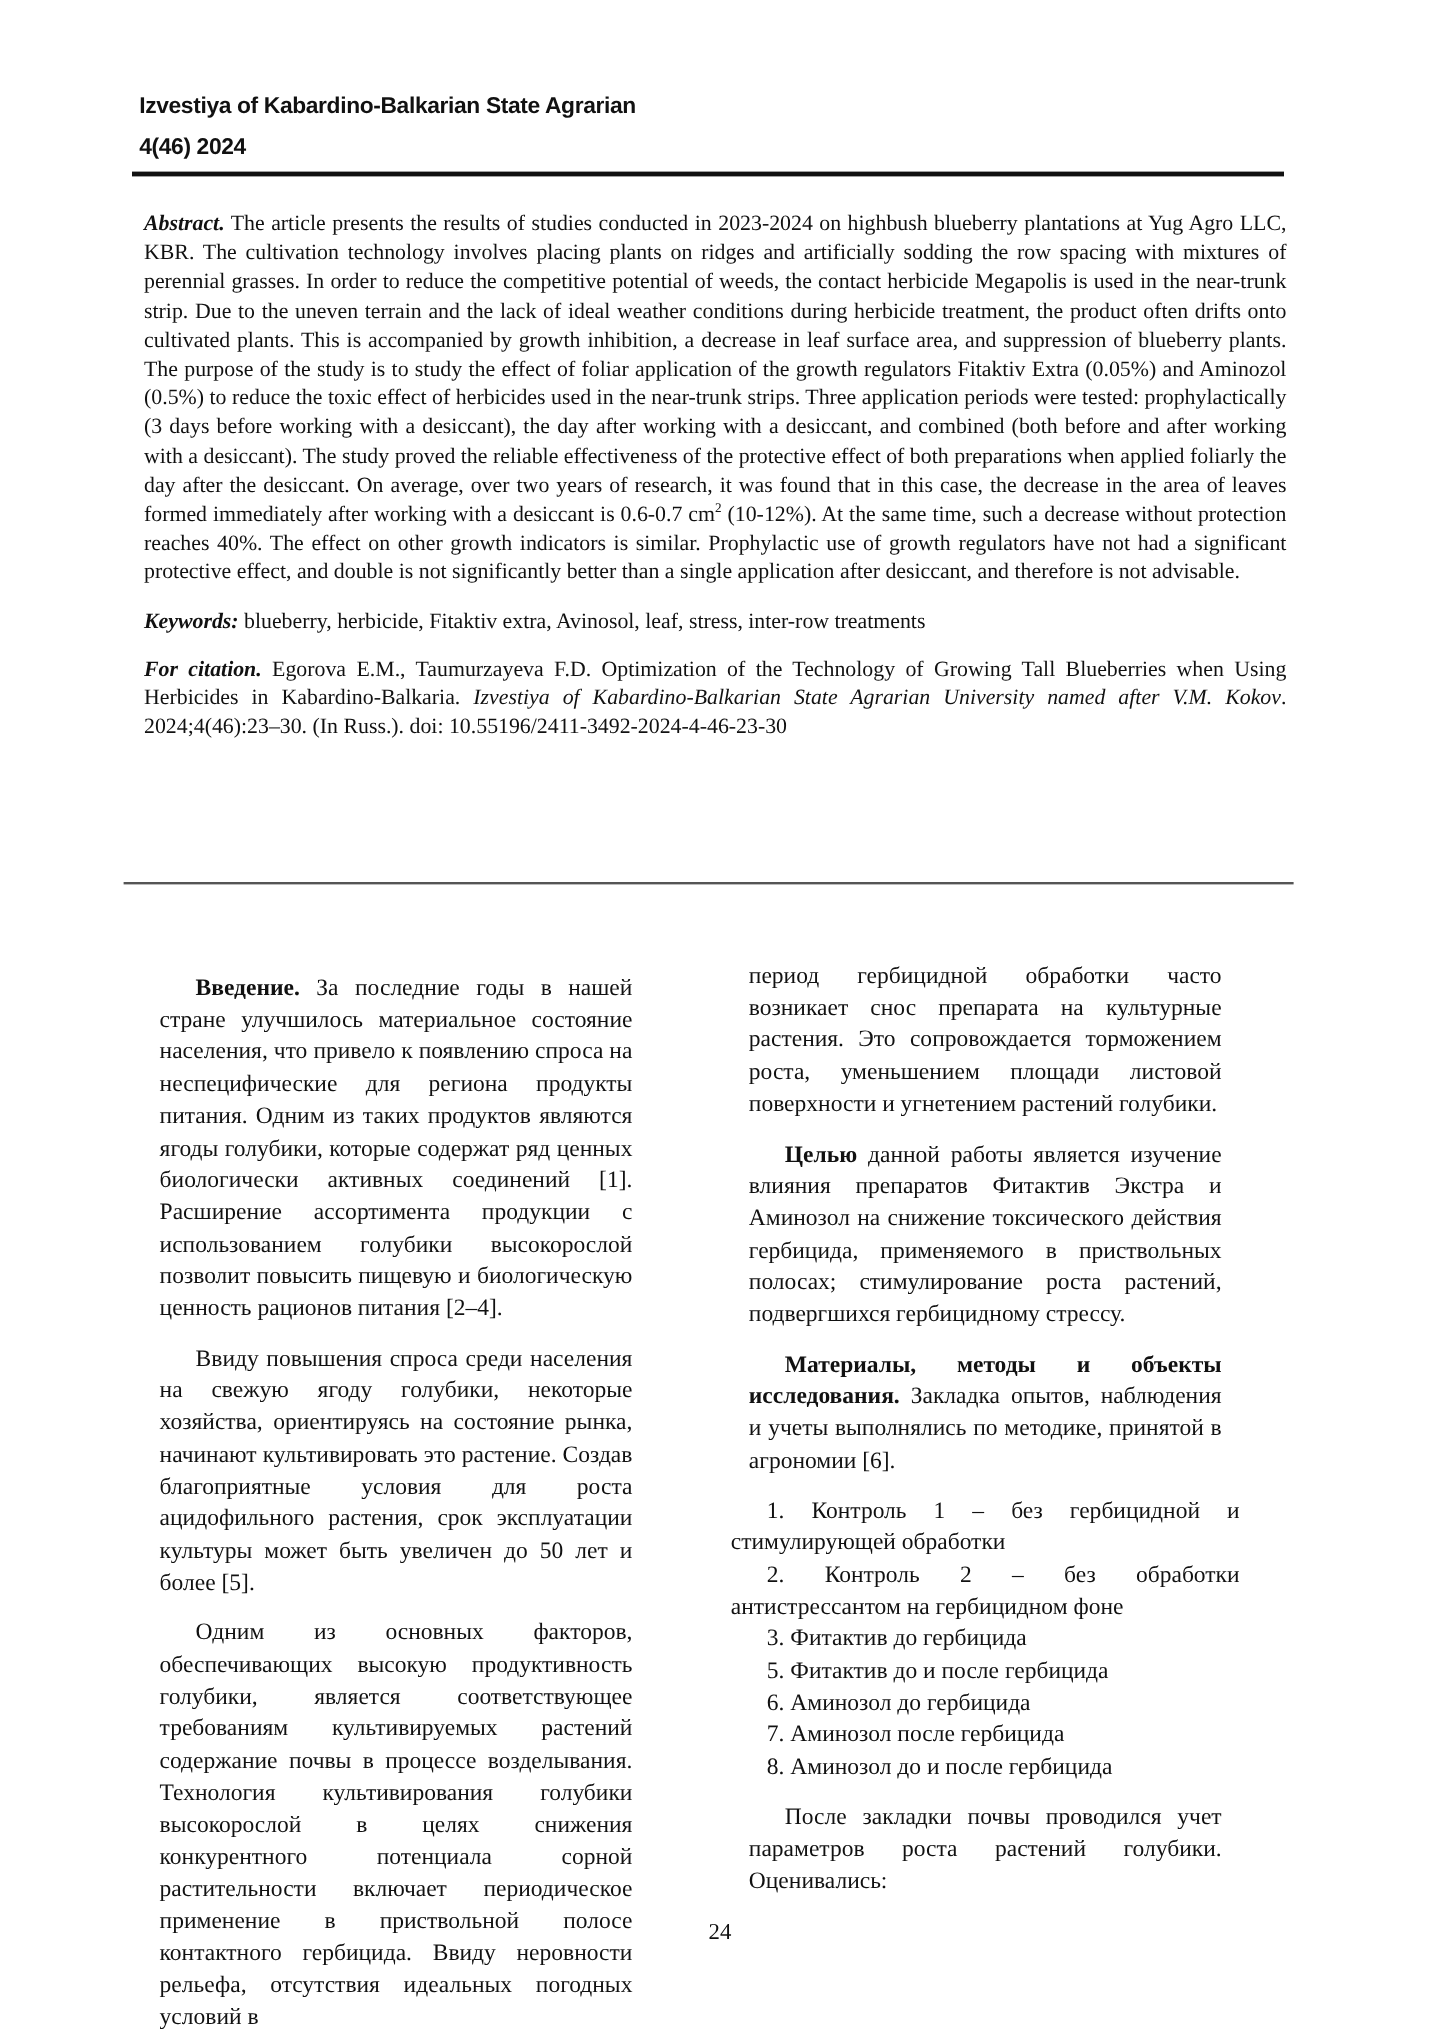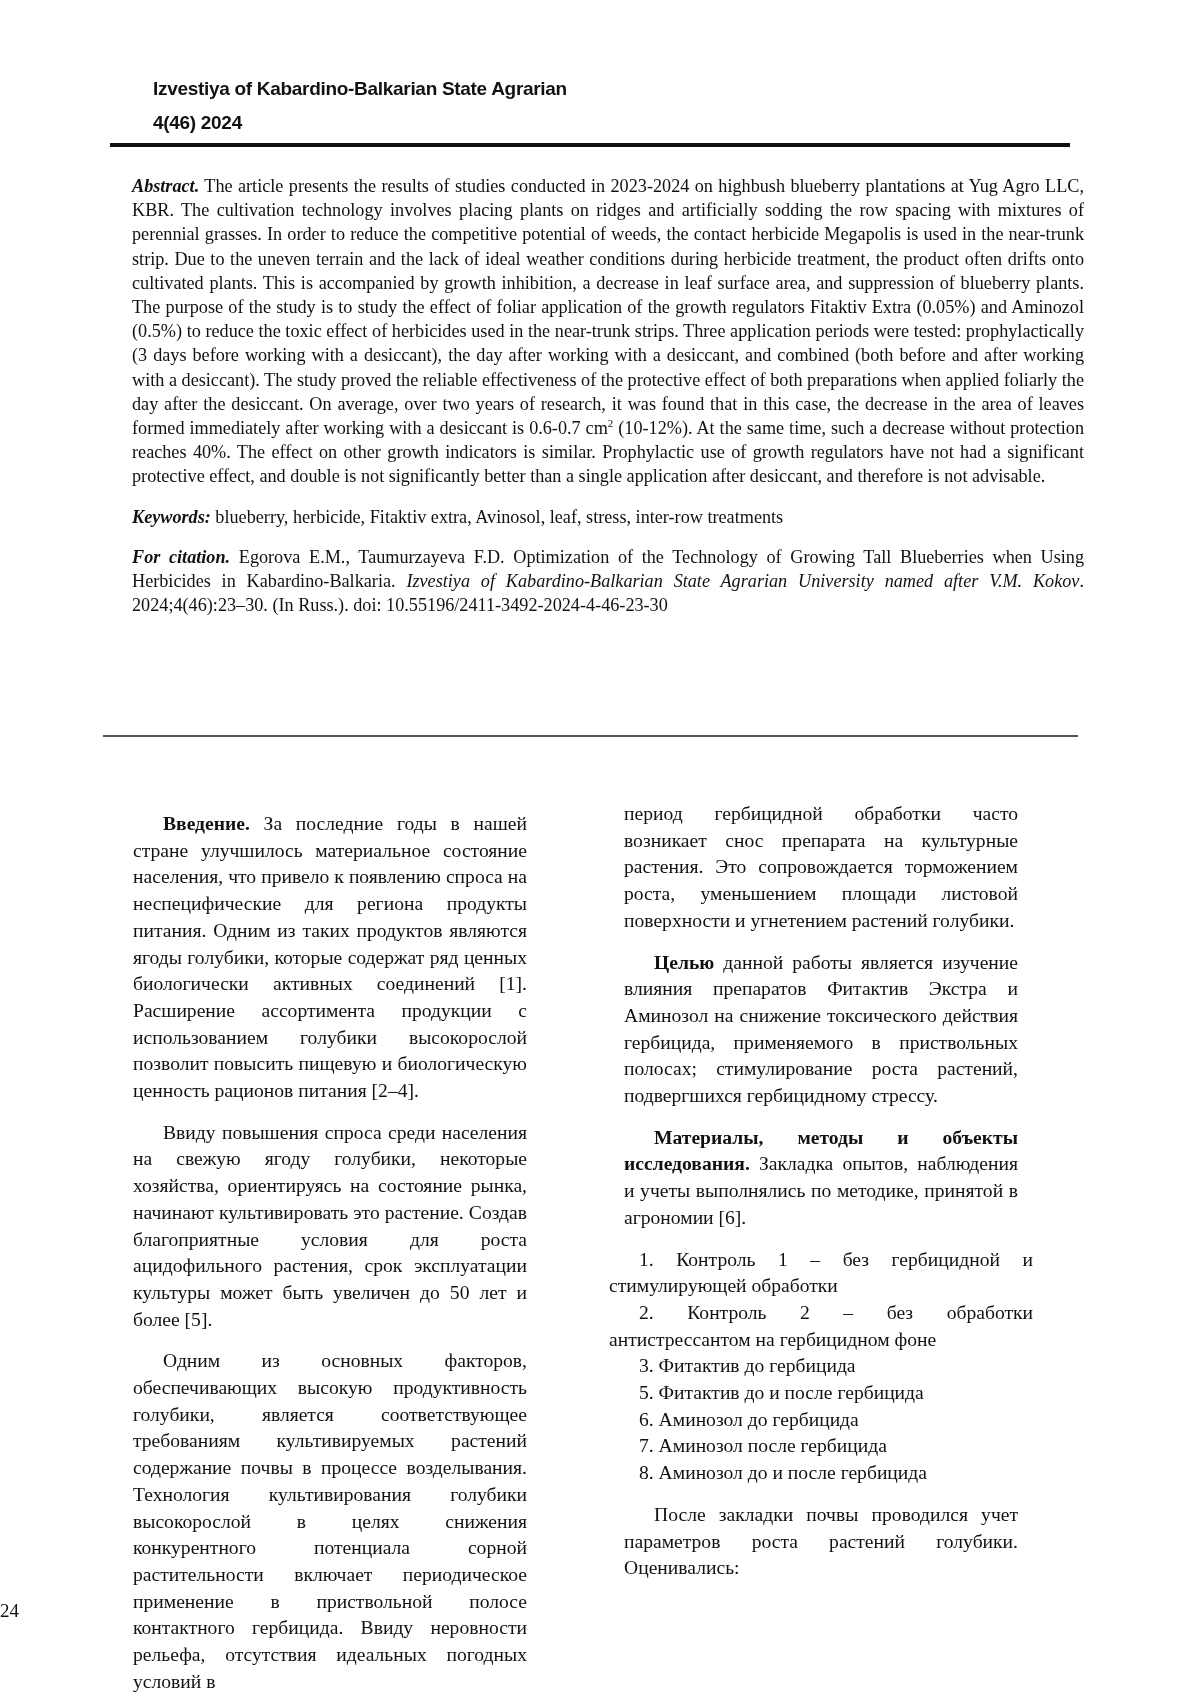--- a/index.html
+++ b/index.html
@@ -1,38 +1,38 @@
 <!DOCTYPE html>
 <html><head>
   <meta charset="utf-8">
   <style>
     html, body { margin: 0; padding: 0; background: #ffffff; }
     body { width: 1200px; height: 1697px; position: relative; overflow: hidden; color: #111; }
     .page { position: absolute; left: 0; top: 0; width: 1200px; height: 1697px; }
     .header { position: absolute; left: 116px; top: 72px; width: 952px; font-family: "Liberation Sans", sans-serif; font-weight: bold; font-size: 19px; line-height: 34px; letter-spacing: -0.3px; }
-    .header .row { display: flex; justify-content: space-between; margin-left: 37px; }
+    .header .row { display: flex; justify-content: space-between; }
     .header-rule { position: absolute; left: 110px; top: 143px; width: 960px; height: 4px; background: #111; }
-    .abstract-block { position: absolute; left: 132px; top: 174px; width: 952px; font-family: "Liberation Serif", serif; font-size: 18.2px; line-height: 24.2px; text-align: justify; }
+    .abstract-block { position: absolute; left: 120px; top: 174px; width: 952px; font-family: "Liberation Serif", serif; font-size: 18.2px; line-height: 24.2px; text-align: justify; }
     .abstract-block p { margin: 0; }
     .abstract-block .kw { margin-top: 16px; }
     .abstract-block .cite { margin-top: 16px; }
     .lbl { font-weight: bold; font-style: italic; }
     .it { font-style: italic; }
     sup { font-size: 11px; line-height: 0; }
     .section-rule { position: absolute; left: 103px; top: 735px; width: 975px; height: 2px; background: #555; }
     .col { position: absolute; top: 796px; width: 424px; font-family: "Liberation Serif", serif; font-size: 19.6px; line-height: 26.7px; text-align: justify; }
     .col p { margin: 15px; text-indent: 30px; }
     .col-left { left: 118px; }
     .col-right { left: 609px; top: 786px; }
     .col .no-indent { text-indent: 0; }
     .col ol { margin: 0; padding: 0; list-style: none; }
     .col ol li { text-indent: 30px; }
     .b { font-weight: bold; }
     .gap { margin-top: 4px !important; }
-    .page-number { position: absolute; left: 0; width: 1200px; top: 1600px; font-family: "Liberation Serif", serif; font-size: 19px; }
+    .page-number { position: absolute; left: 0; width: 1200px; top: 1600px; text-align: center; font-family: "Liberation Serif", serif; font-size: 19px; }
   </style>
 </head>
 <body>
 
 <div class="page">
 
   <div class="header">
     <div class="row">
         <span>Izvestiya of Kabardino-Balkarian State Agrarian</span>
       </div>

